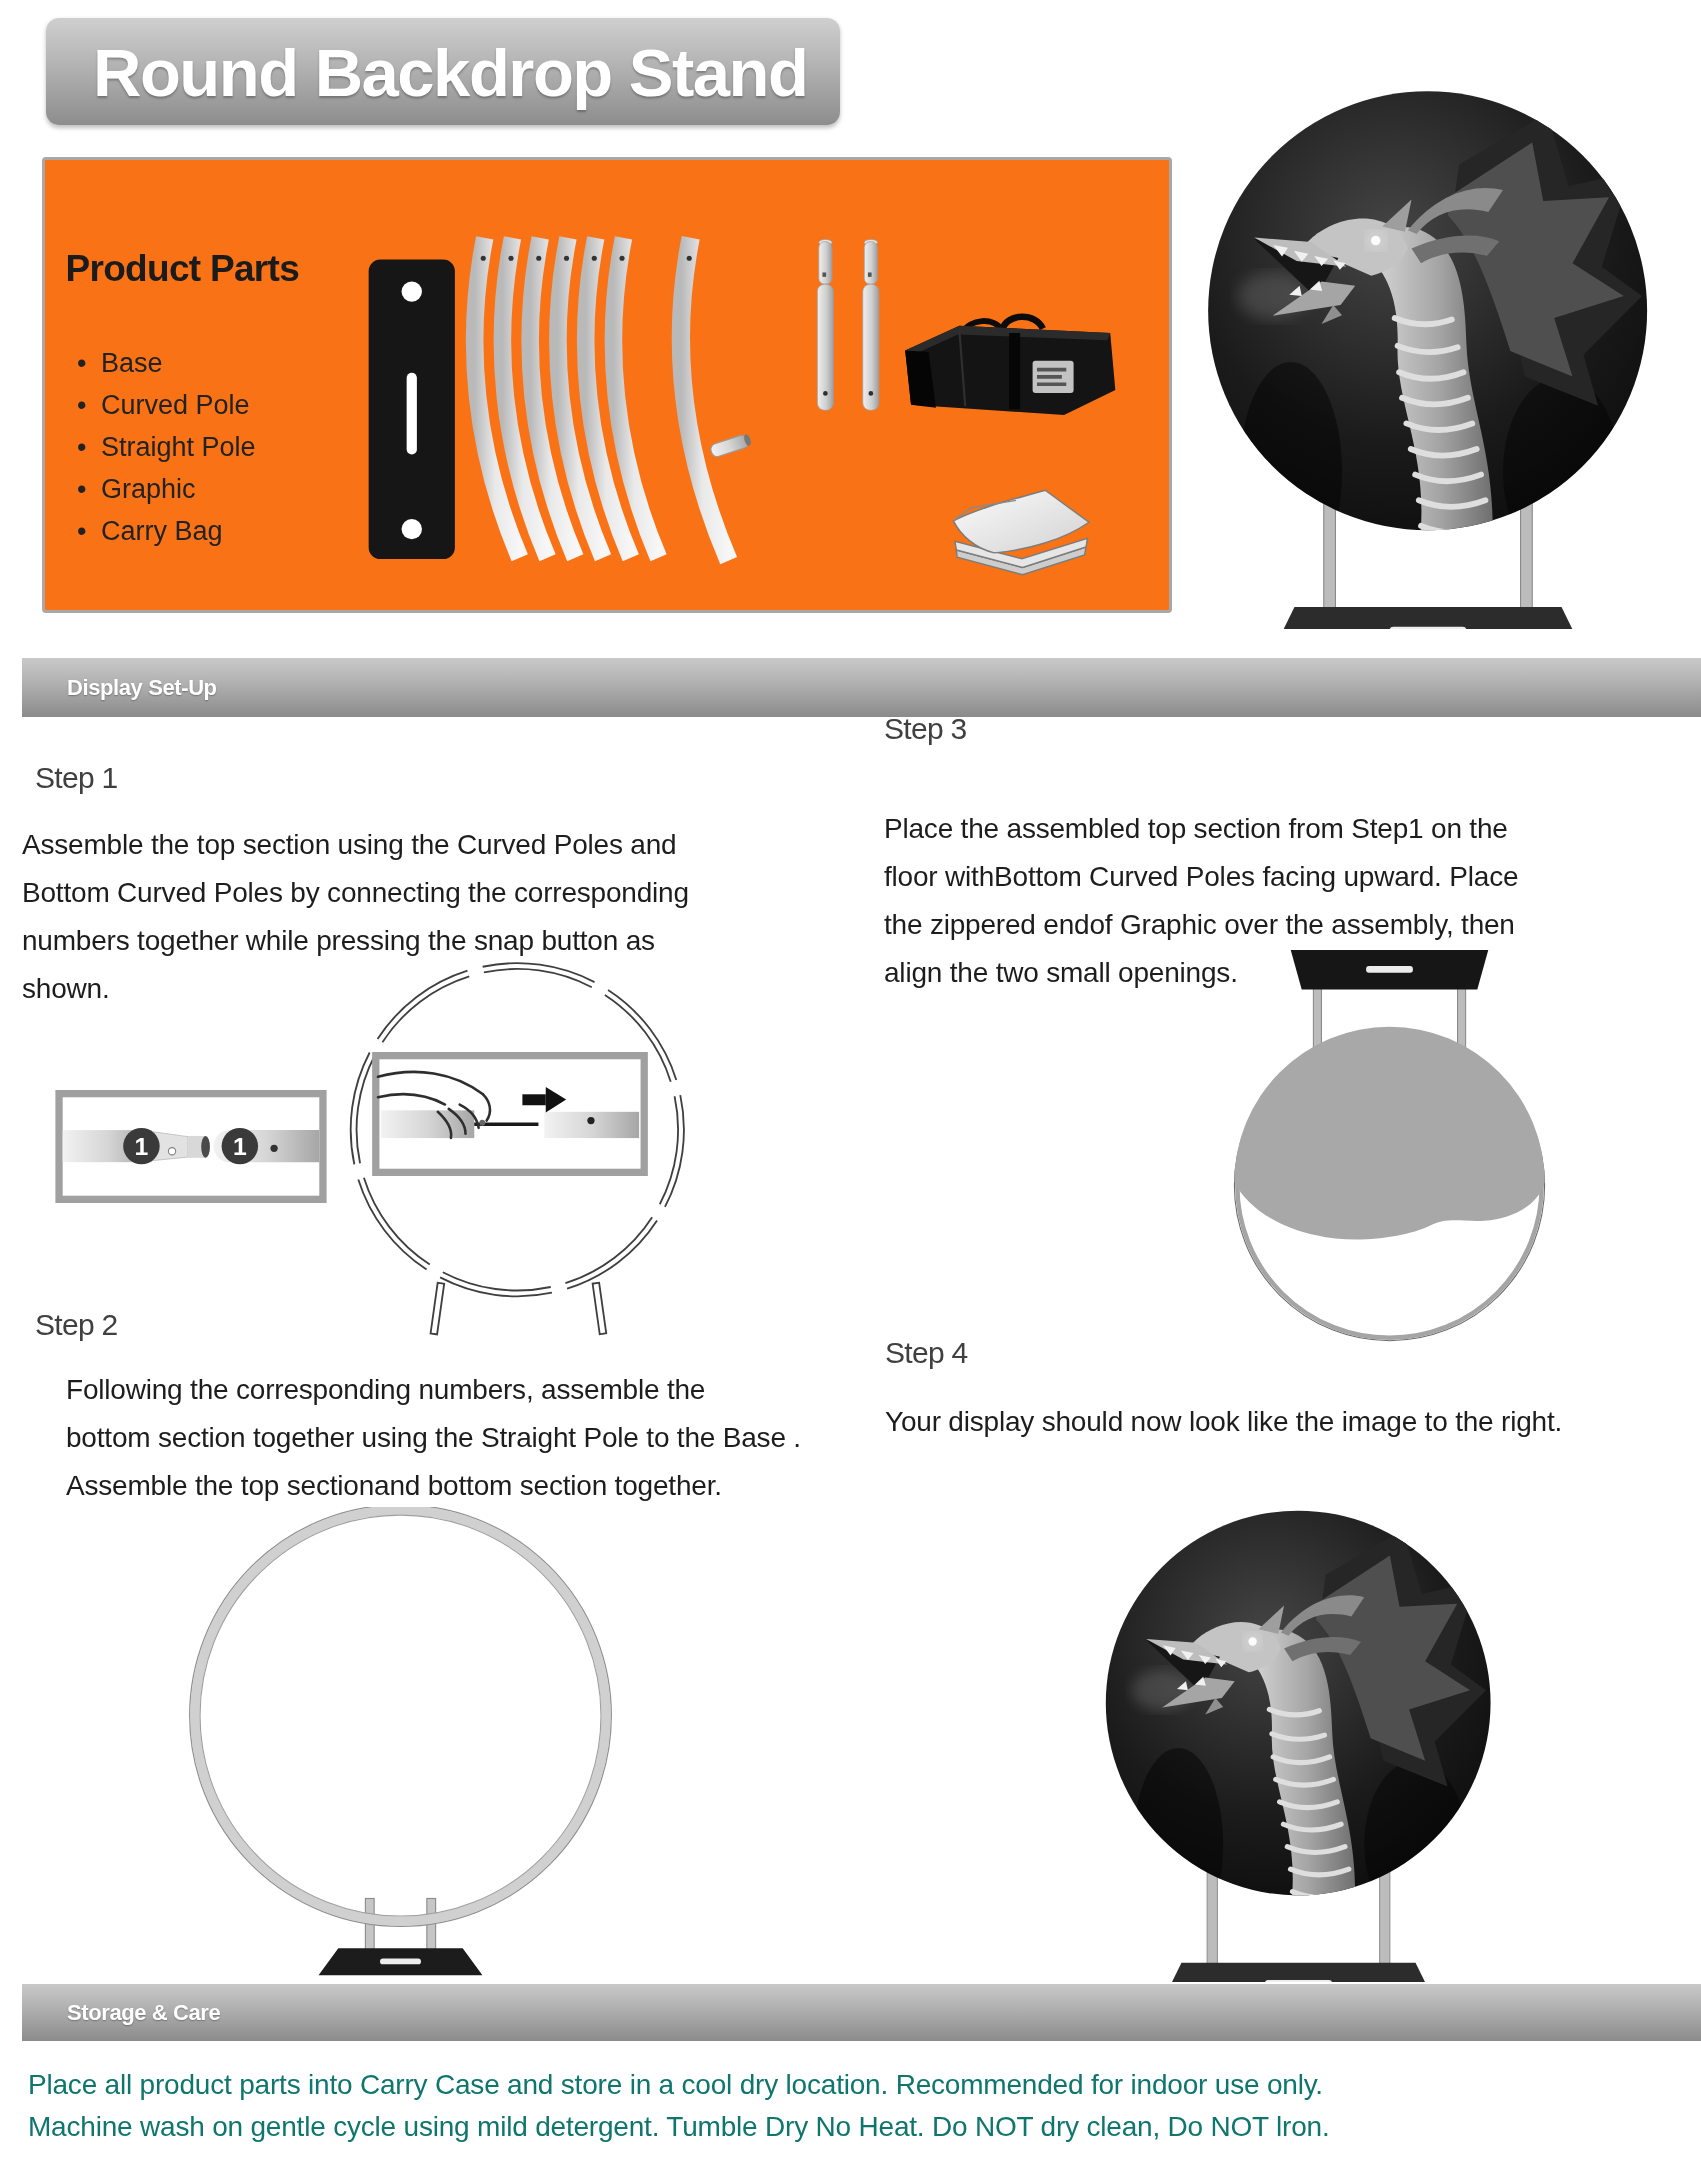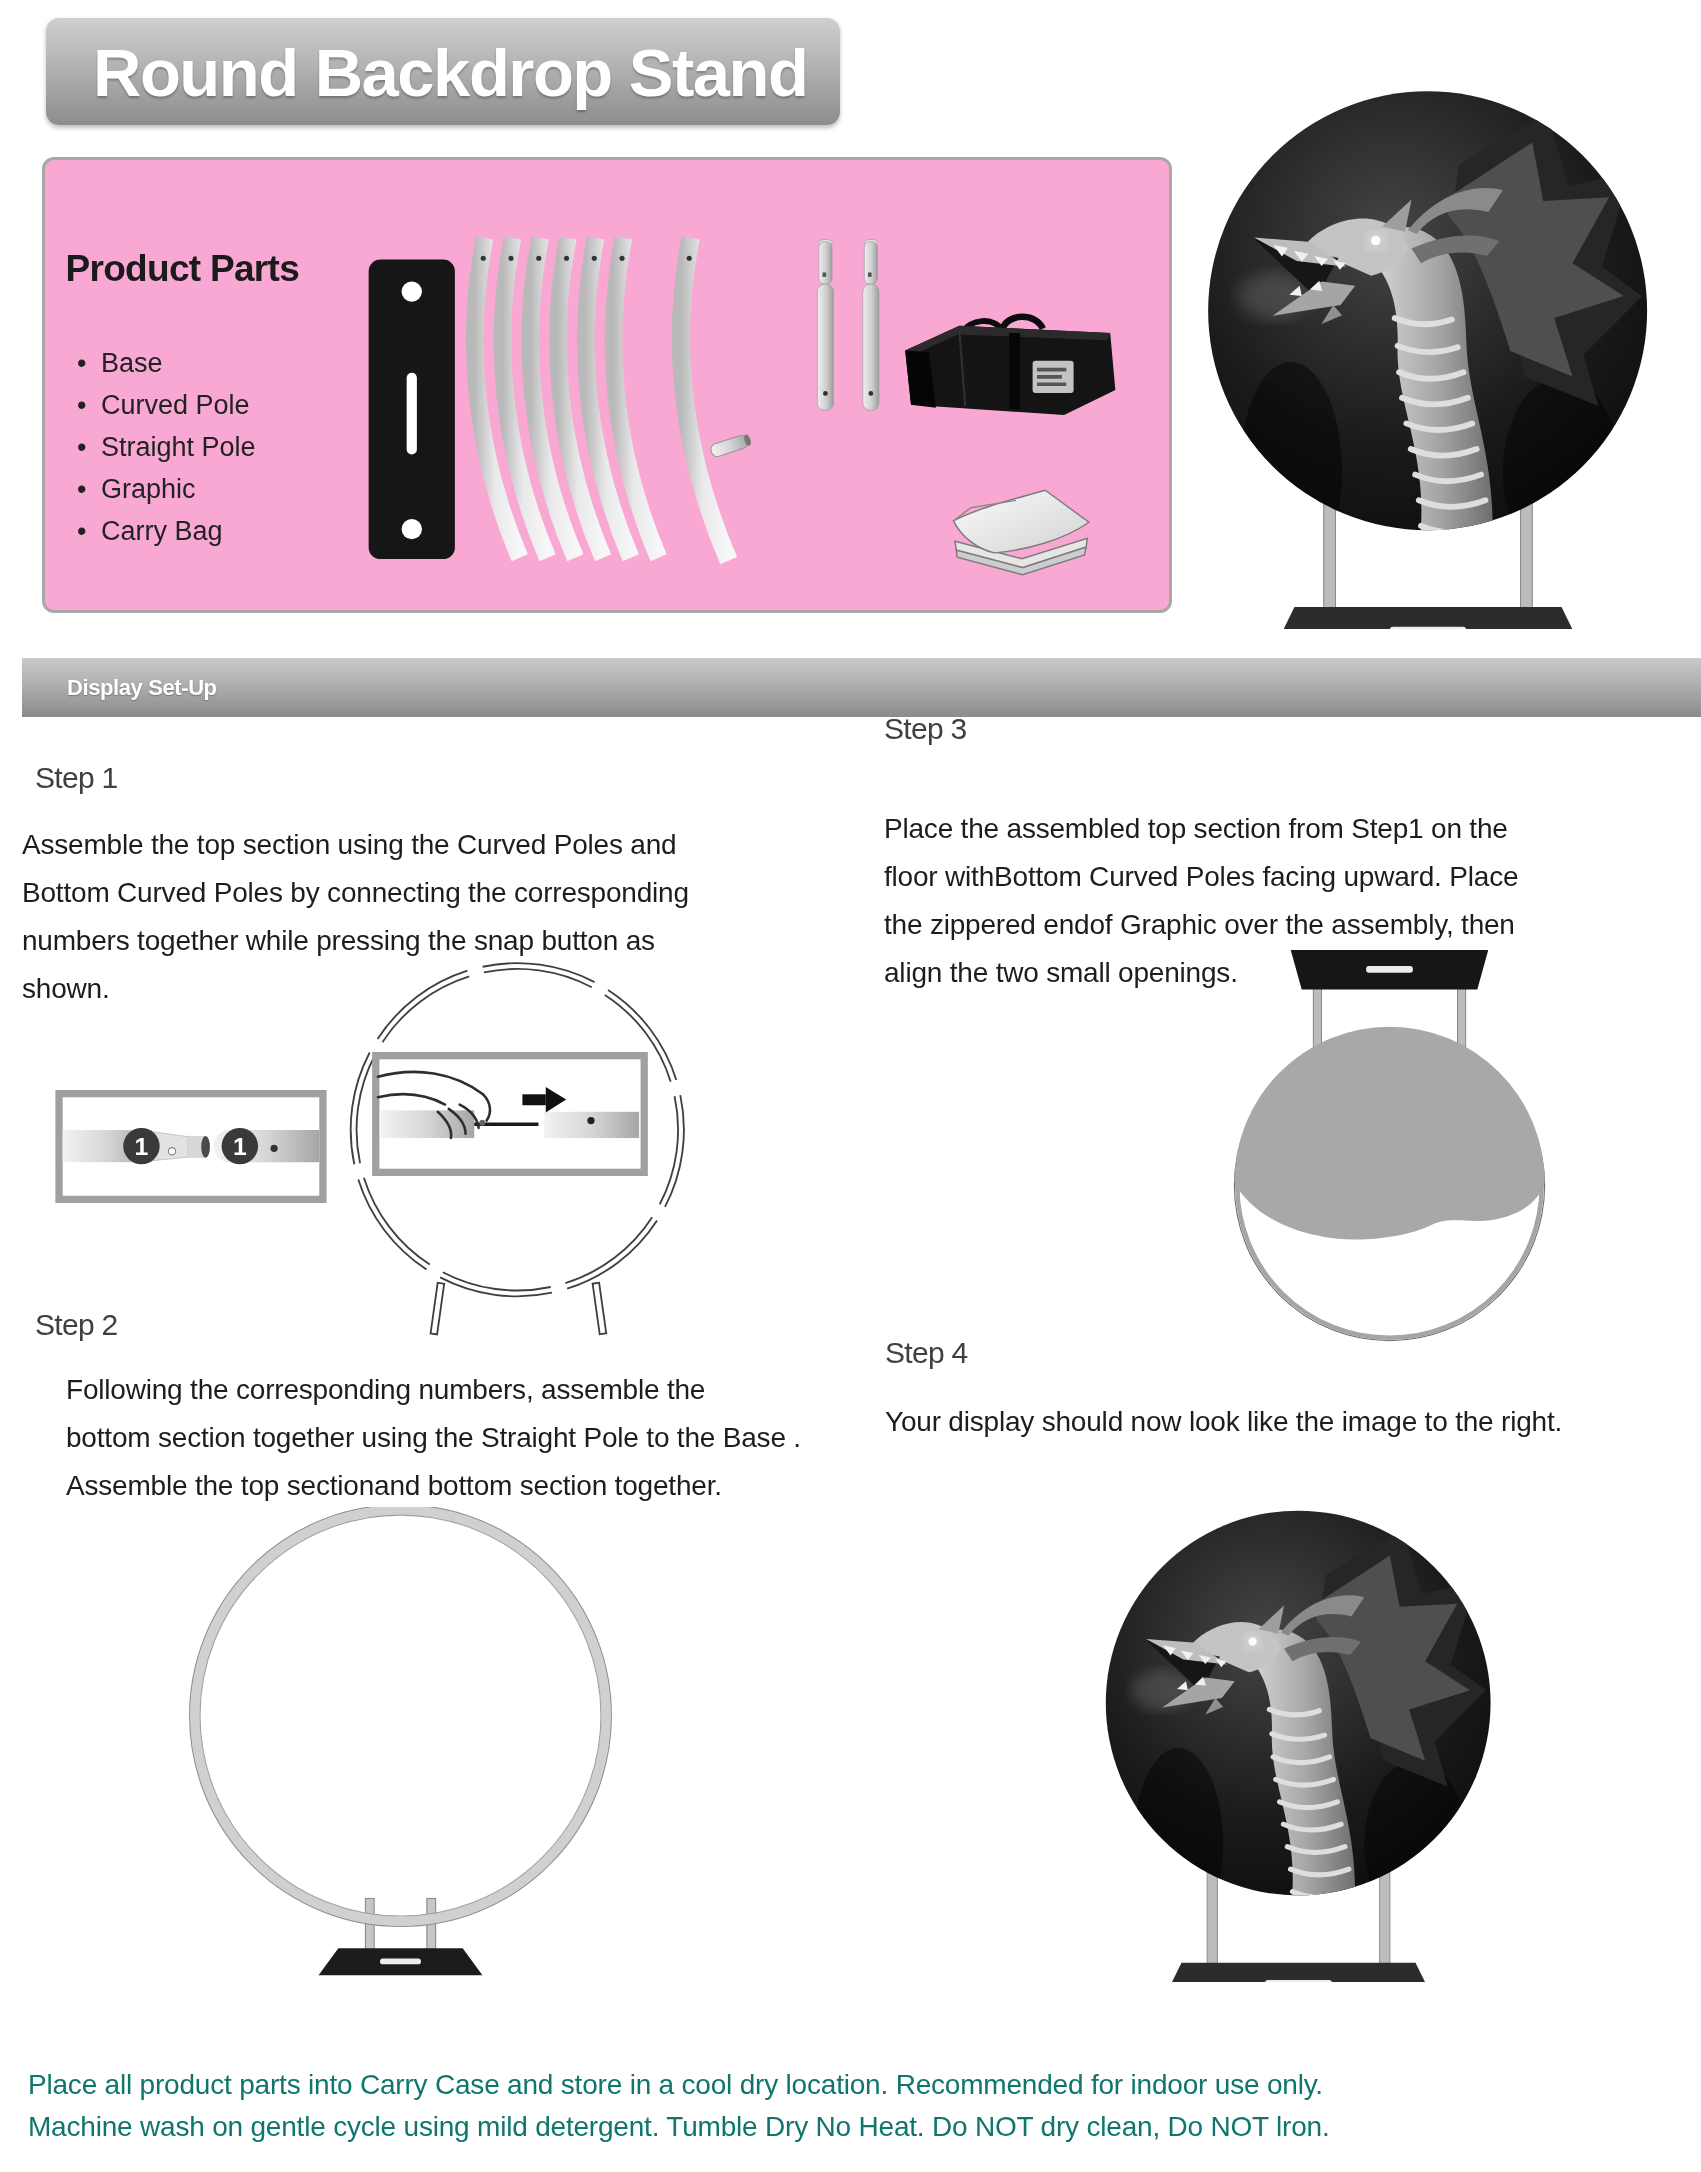--- a/index.html
+++ b/index.html
@@ -6,22 +6,22 @@
   .page{position:relative;width:1701px;height:2172px;background:#ffffff;overflow:hidden;
         font-family:"Liberation Sans", sans-serif;color:#1d1d1d;}
   .abs{position:absolute;}
   
   .title-banner{left:46px;top:17.6px;width:794px;height:107px;border-radius:13px;
     background:linear-gradient(180deg,#cfcfcf 0%,#b7b7b7 38%,#8d8d8d 100%);
     box-shadow:0 2.2px 4.4px rgba(0,0,0,0.25);}
   .title-banner .t{padding-left:47px;line-height:110px;font-size:67px;font-weight:bold;color:#fff;
     letter-spacing:-1.5px;text-shadow:0 1.5px 2.2px rgba(0,0,0,0.28);white-space:nowrap;}
   
-  .parts-box{left:42px;top:157px;width:1124px;height:450px;background:#f9a8d4;
-    border:3.7px solid #a8a8a8;border-radius:12px;}
+  .parts-box{left:42px;top:157px;width:1124px;height:450px;background:#f97316;
+    border:3.7px solid #a8a8a8;border-radius:4px;}
   .parts-heading{left:362px;top:249px;font-size:37px;font-weight:bold;color:#1b1b1b;letter-spacing:-0.7px;}
   .parts-list{left:66px;top:347px;list-style:none;margin:8px;padding:0;font-size:27px;color:#222;}
   .parts-list li{line-height:42px;}
   .parts-list li::before{content:"•";margin-right:14.6px;}
   
   .band{background:linear-gradient(180deg,#c9c9c9 0%,#b2b2b2 40%,#8b8b8b 100%);
     color:#fff;font-weight:bold;}
   .band .t{padding-left:45px;font-size:22px;letter-spacing:-0.4px;text-shadow:0 0.7px 1.5px rgba(0,0,0,0.3);white-space:nowrap;}
   .band1{left:22px;top:658px;width:1679px;height:59px;}
   .band1 .t{line-height:59px;}
@@ -290,17 +290,20 @@
     <rect x="268" y="30" width="64" height="9" rx="4" fill="#fff" opacity="0.92"></rect>
     <circle cx="300" cy="330" r="212" fill="none" stroke="#6d6d6d" stroke-width="1.5"></circle>
     <circle cx="300" cy="330" r="208" fill="none" stroke="#a5a5a5" stroke-width="6"></circle>
     <path d="M88 325 A 212 212 0 0 1 512 325 C505 355 470 375 430 378 C400 380 380 372 355 385 C320 402 250 410 200 398 C150 388 105 360 88 325 Z" fill="#a8a8a8"></path>
   </svg>
 
   <svg class="abs" style="left:1101px;top:1485px;" width="395" height="497" viewBox="0 0 615 775">
     <use href="#dragonSym" width="615" height="775"></use>
   </svg>
 
+  <div class="abs band band2">
+    <div class="t">Storage &amp; Care</div>
+  </div>
   <div class="abs storage-para" style="left:28px;top:2064px;width:1653px;">Place all product parts into Carry Case and store in a cool dry location. Recommended for indoor use only.
 Machine wash on gentle cycle using mild detergent. Tumble Dry No Heat. Do NOT dry clean, Do NOT lron.</div>
 
 </div>
 
 
 </body></html>

